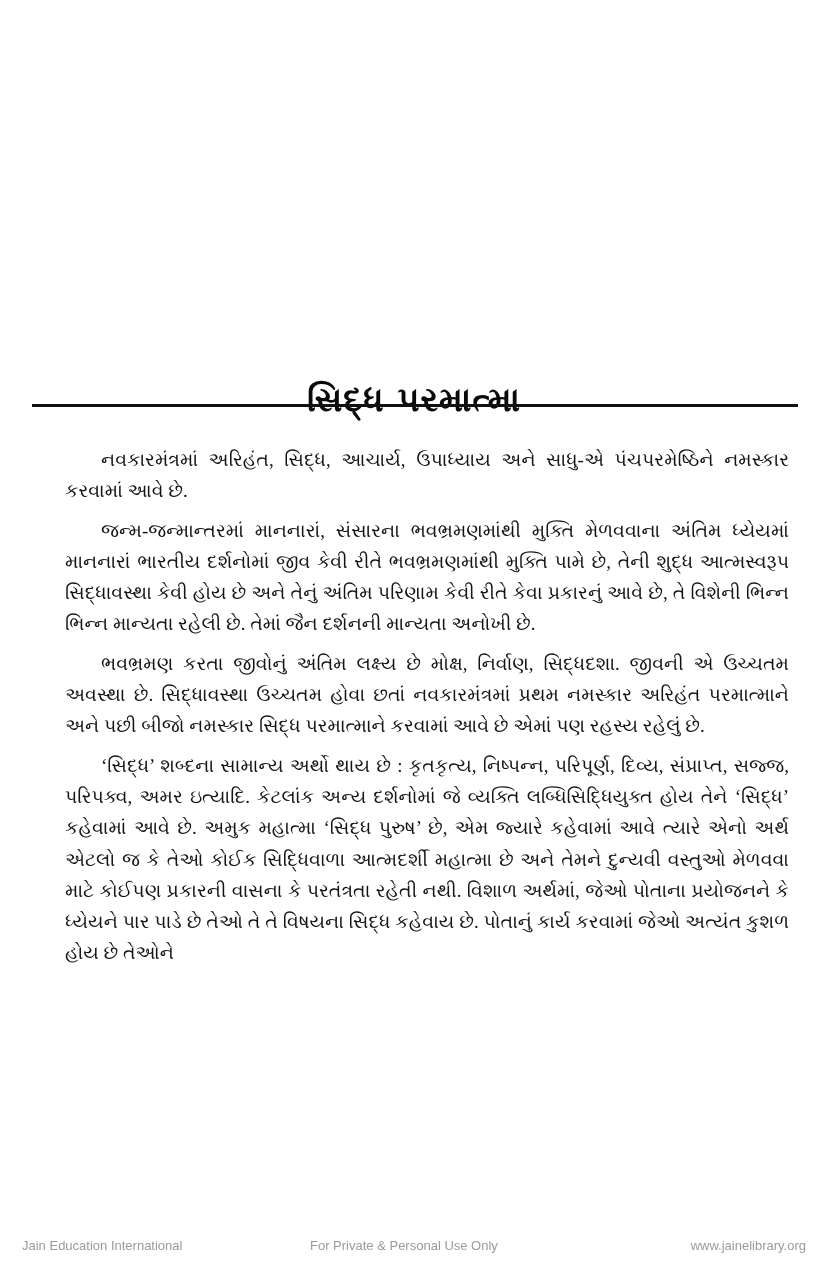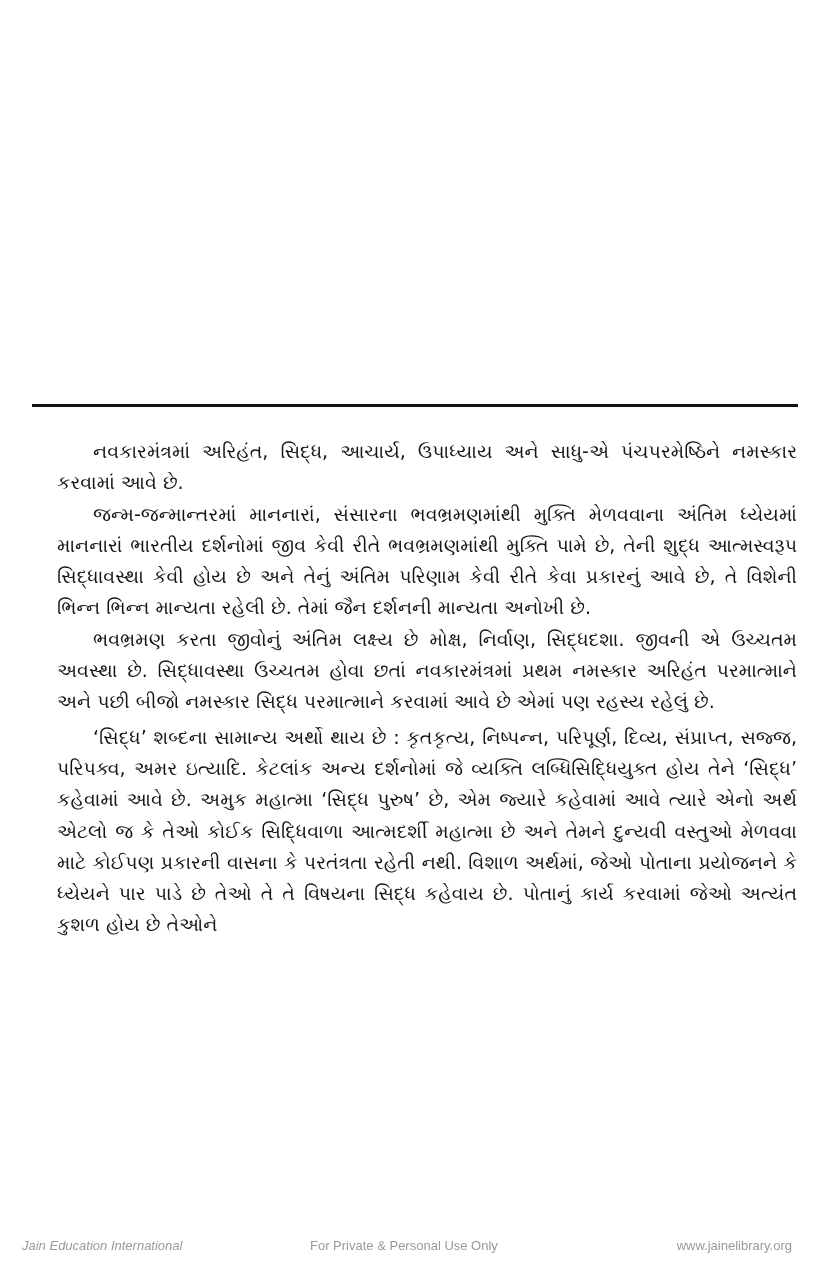--- a/index.html
+++ b/index.html
@@ -47,49 +47,51 @@
       top: 436px;
       left: 57px;
       width: 740px;
       font-size: 19px;
       line-height: 31.3px;
       text-align: justify;
       text-align-last: left;
       color: #141414;
     }
     .para {
-      margin: 0;
+      margin: 8px;
       text-indent: 36px;
+      font-family: Liberation Serif, serif;
     }
     .para.tall {
       margin-top: 4px;
     }
     .footer {
       position: absolute;
       top: 1238px;
       left: 0;
       width: 828px;
       height: 20px;
       font-family: "Liberation Sans", sans-serif;
       font-size: 13px;
       color: #9a9a9a;
     }
     .footer span {
       position: absolute;
       top: 0;
     }
-    .footer .left { left: 22px; font-style: italic; }
+    .footer .left { left: 22px; }
     .footer .center { left: 310px; text-align: right; }
-    .footer .right { right: 36px; }
+    .footer .right { right: 22px; }
   </style>
 </head>
 <body>
 
 <div class="page">
 
+  <h1 class="title">સિદ્ધ પરમાત્મા</h1>
 
   <div class="title-rule"></div>
 
   <div class="body-text">
     <p class="para">નવકારમંત્રમાં અરિહંત, સિદ્ધ, આચાર્ય, ઉપાધ્યાય અને સાધુ-એ પંચપરમેષ્ઠિને નમસ્કાર કરવામાં આવે છે.</p>
     <p class="para">જન્મ-જન્માન્તરમાં માનનારાં, સંસારના ભવભ્રમણમાંથી મુક્તિ મેળવવાના અંતિમ ધ્યેયમાં માનનારાં ભારતીય દર્શનોમાં જીવ કેવી રીતે ભવભ્રમણમાંથી મુક્તિ પામે છે, તેની શુદ્ધ આત્મસ્વરૂપ સિદ્ધાવસ્થા કેવી હોય છે અને તેનું અંતિમ પરિણામ કેવી રીતે કેવા પ્રકારનું આવે છે, તે વિશેની ભિન્ન ભિન્ન માન્યતા રહેલી છે. તેમાં જૈન દર્શનની માન્યતા અનોખી છે.</p>
     <p class="para">ભવભ્રમણ કરતા જીવોનું અંતિમ લક્ષ્ય છે મોક્ષ, નિર્વાણ, સિદ્ધદશા. જીવની એ ઉચ્ચતમ અવસ્થા છે. સિદ્ધાવસ્થા ઉચ્ચતમ હોવા છતાં નવકારમંત્રમાં પ્રથમ નમસ્કાર અરિહંત પરમાત્માને અને પછી બીજો નમસ્કાર સિદ્ધ પરમાત્માને કરવામાં આવે છે એમાં પણ રહસ્ય રહેલું છે.</p>
     <p class="para tall">‘સિદ્ધ’ શબ્દના સામાન્ય અર્થો થાય છે : કૃતકૃત્ય, નિષ્પન્ન, પરિપૂર્ણ, દિવ્ય, સંપ્રાપ્ત, સજ્જ, પરિપક્વ, અમર ઇત્યાદિ. કેટલાંક અન્ય દર્શનોમાં જે વ્યક્તિ લબ્ધિસિદ્ધિયુક્ત હોય તેને ‘સિદ્ધ’ કહેવામાં આવે છે. અમુક મહાત્મા ‘સિદ્ધ પુરુષ’ છે, એમ જ્યારે કહેવામાં આવે ત્યારે એનો અર્થ એટલો જ કે તેઓ કોઈક સિદ્ધિવાળા આત્મદર્શી મહાત્મા છે અને તેમને દુન્યવી વસ્તુઓ મેળવવા માટે કોઈપણ પ્રકારની વાસના કે પરતંત્રતા રહેતી નથી. વિશાળ અર્થમાં, જેઓ પોતાના પ્રયોજનને કે ધ્યેયને પાર પાડે છે તેઓ તે તે વિષયના સિદ્ધ કહેવાય છે. પોતાનું કાર્ય કરવામાં જેઓ અત્યંત કુશળ હોય છે તેઓને</p>
   </div>
 

